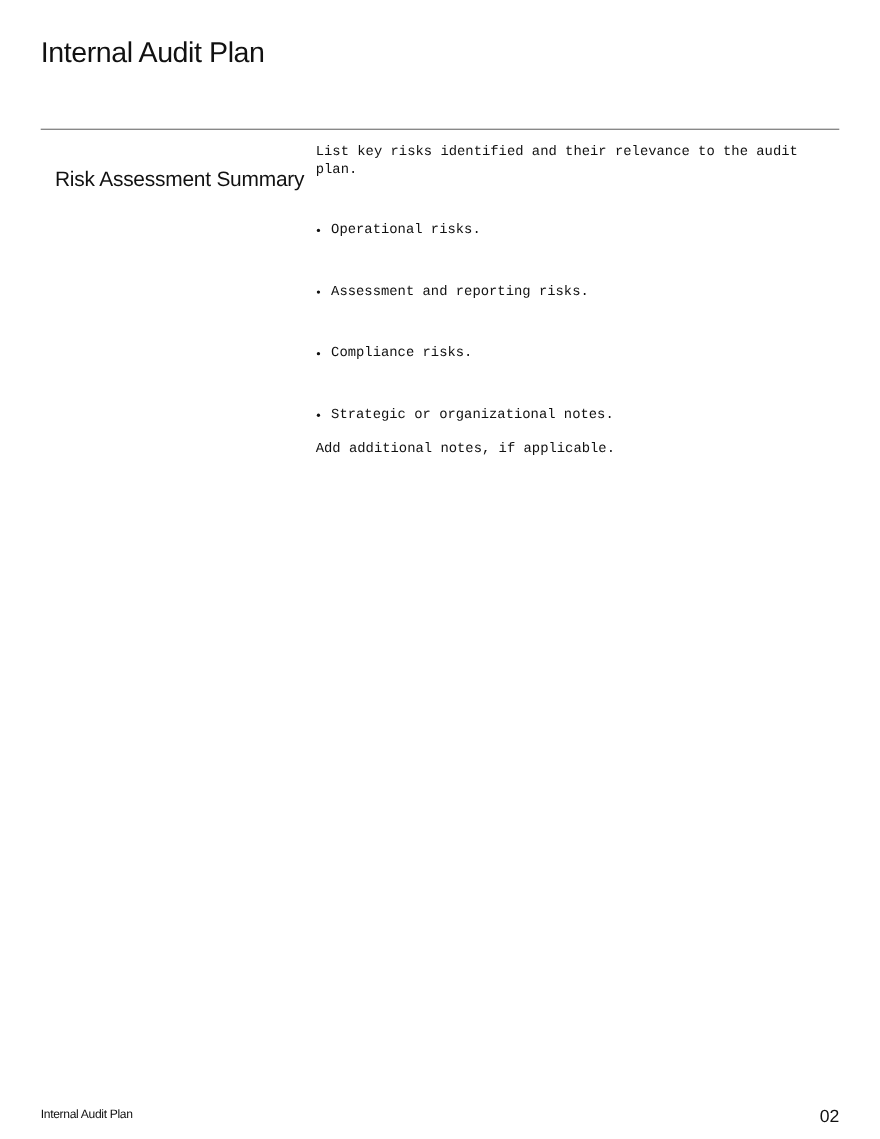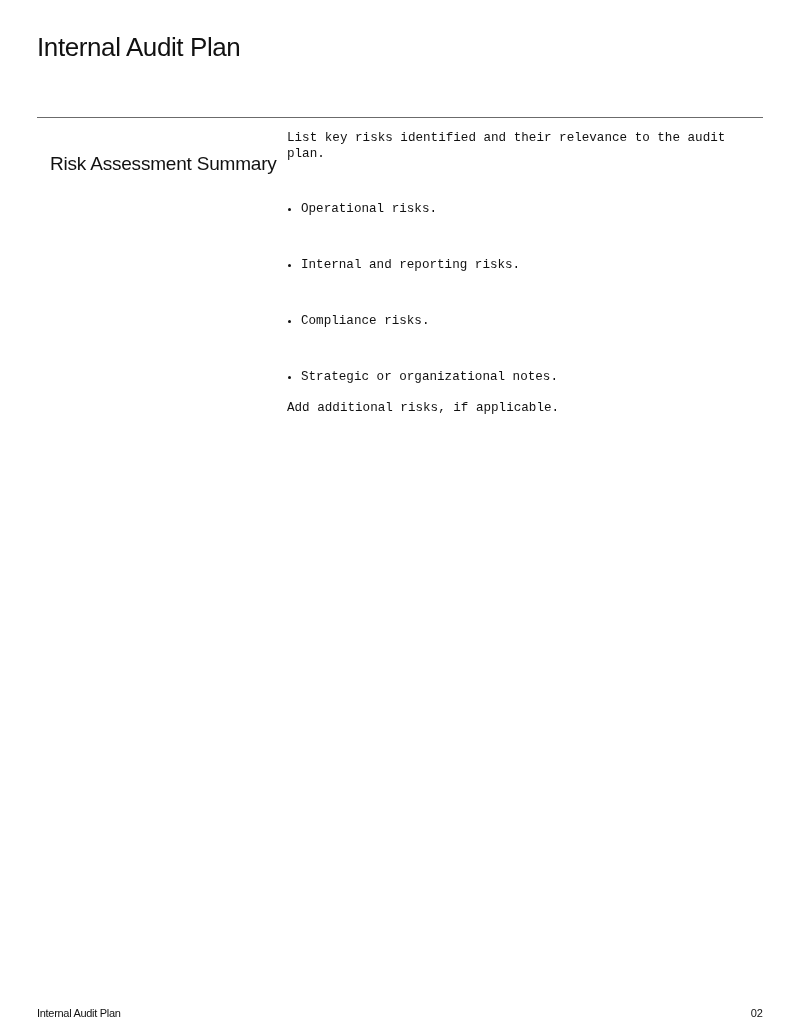--- a/index.html
+++ b/index.html
@@ -24,37 +24,37 @@
     position: absolute; left: 287px; top: 131px; width: 470px;
     font-family: Liberation Mono, monospace; font-size: 12.6px; line-height: 15.7px;
   }
   .section-body p { margin: 0; }
   .section-body ul { margin: 15.7px 0 15.7px 0; padding-left: 14px; }
   .section-body li { padding-left: 0; margin-top: 40px; }
   .footer-left {
     position: absolute; left: 37px; top: 1007px; font-size: 11px; letter-spacing: -0.3px;
   }
   .footer-right {
-    position: absolute; right: 37px; top: 1007px; font-size: 11px;
+    position: absolute; right: 37px; top: 1007px; font-size: 16px;
   }
 </style>
 </head>
 <body>
 
 <h1 class="title">Internal Audit Plan</h1>
 
 <div class="rule"></div>
 
 <h2 class="section-heading">Risk Assessment Summary</h2>
 
 <div class="section-body">
   <p>List key risks identified and their relevance to the audit plan.</p>
   <ul>
     <li>Operational risks.</li>
-    <li>Internal and reporting risks.</li>
+    <li>Assessment and reporting risks.</li>
     <li>Compliance risks.</li>
     <li>Strategic or organizational notes.</li>
   </ul>
-  <p>Add additional risks, if applicable.</p>
+  <p>Add additional notes, if applicable.</p>
 </div>
 
 <div class="footer-left">Internal Audit Plan</div>
 <div class="footer-right">02</div>
 
 </body></html>

